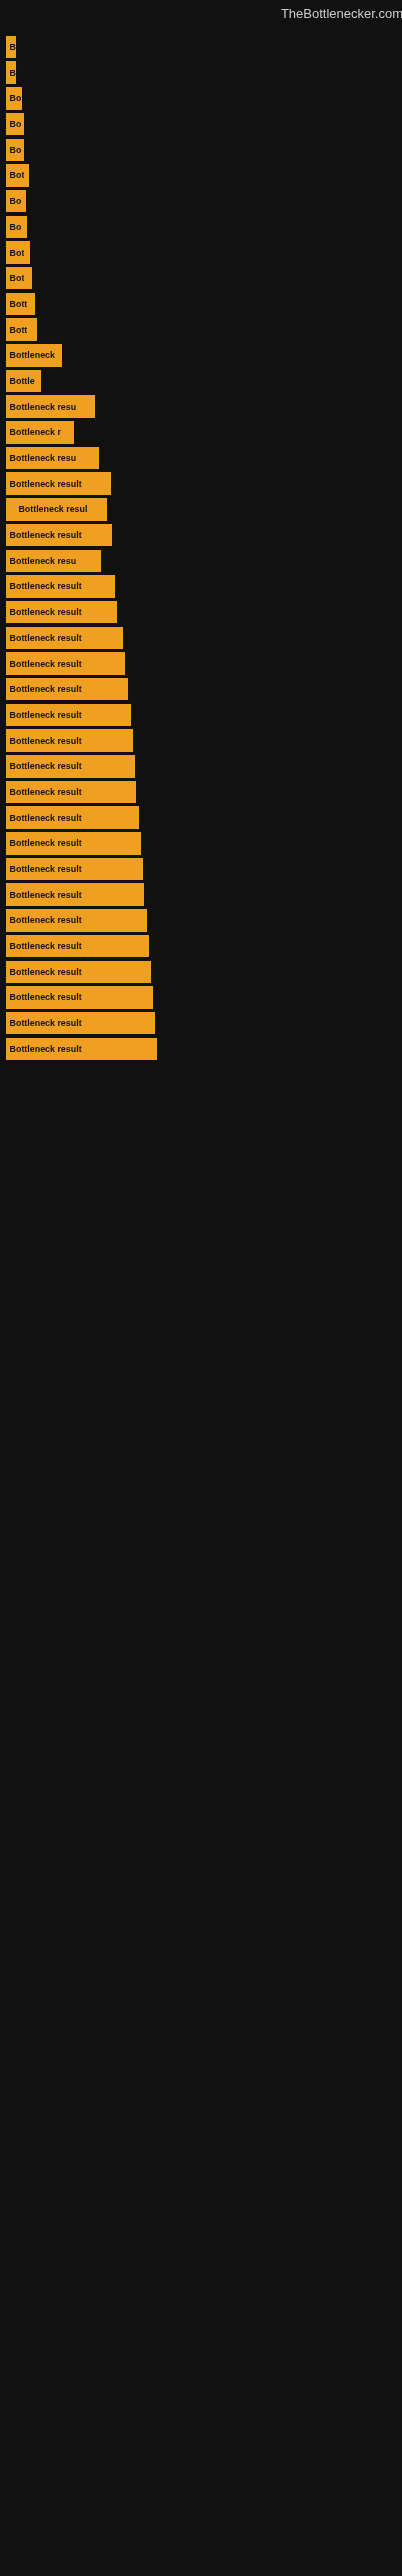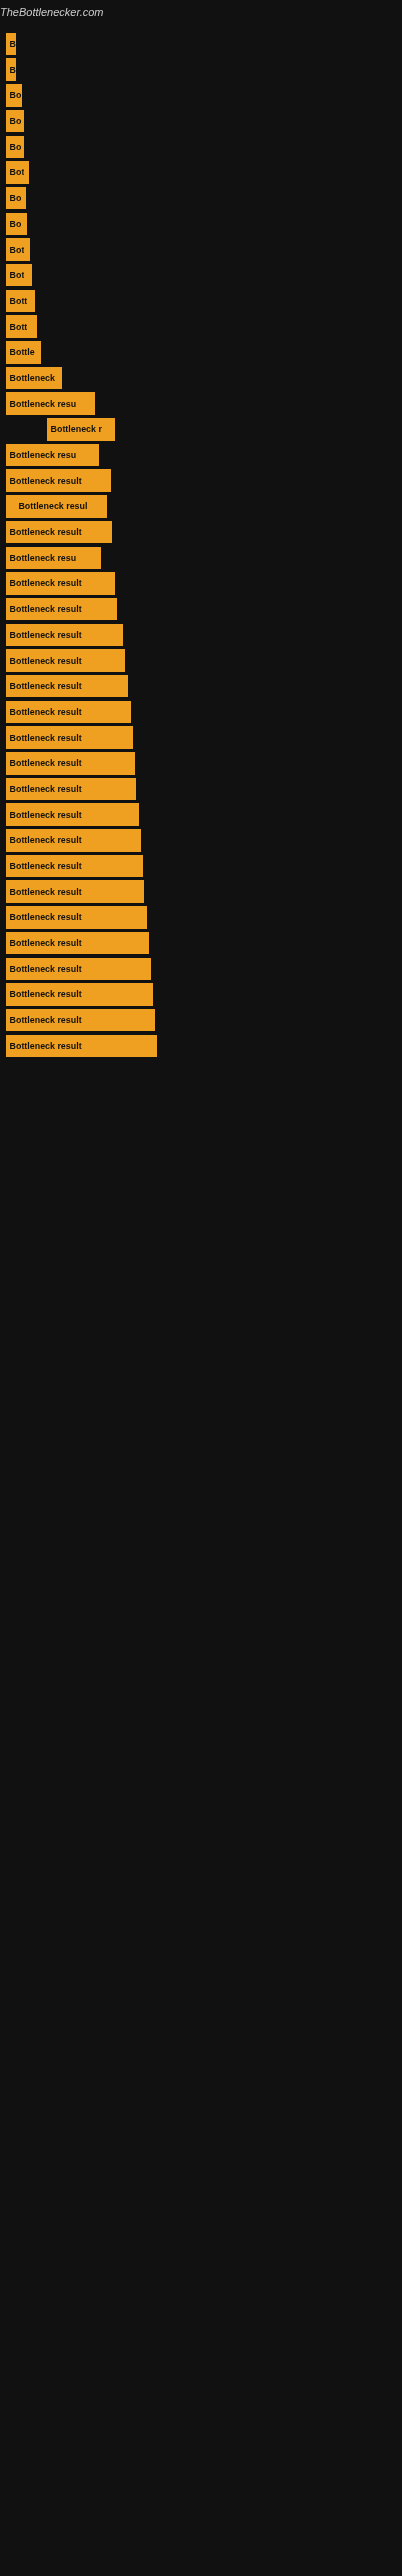--- a/index.html
+++ b/index.html
@@ -8,25 +8,24 @@
       box-sizing: border-box;
     }
     body {
       background-color: #111111;
       width: 403px;
       min-height: 2576px;
       font-family: Arial, sans-serif;
       position: relative;
     }
     .site-title {
-      text-align: left;
+      text-align: right;
       color: #cccccc;
-      font-size: 11px;
+      font-size: 13px;
       padding: 6.4px 0;
-      font-style: italic;
     }
     .bars-container {
       padding: 8px 0 8px 6.4px;
       display: flex;
       flex-direction: column;
       gap: 0px;
     }
     .bar-row {
       display: flex;
       align-items: center;
@@ -110,36 +109,36 @@
       <div class="bar" style="width: 29px;">
         <span class="bar-label">Bott</span>
       </div>
     </div>
     <div class="bar-row">
       <div class="bar" style="width: 31px;">
         <span class="bar-label">Bott</span>
       </div>
     </div>
     <div class="bar-row">
+      <div class="bar" style="width: 56px;">
+        <span class="bar-label">Bottleneck</span>
+      </div>
+    </div>
+    <div class="bar-row">
       <div class="bar" style="width: 35px;">
         <span class="bar-label">Bottle</span>
       </div>
     </div>
     <div class="bar-row">
-      <div class="bar" style="width: 56px;">
-        <span class="bar-label">Bottleneck</span>
-      </div>
-    </div>
-    <div class="bar-row">
       <div class="bar" style="width: 89px;">
         <span class="bar-label">Bottleneck resu</span>
       </div>
     </div>
     <div class="bar-row">
-      <div class="bar" style="width: 68px; margin-left: 41px;">
+      <div class="bar" style="width: 68px;">
         <span class="bar-label">Bottleneck r</span>
       </div>
     </div>
     <div class="bar-row">
       <div class="bar" style="width: 93px;">
         <span class="bar-label">Bottleneck resu</span>
       </div>
     </div>
     <div class="bar-row">
       <div class="bar" style="width: 105px;">

